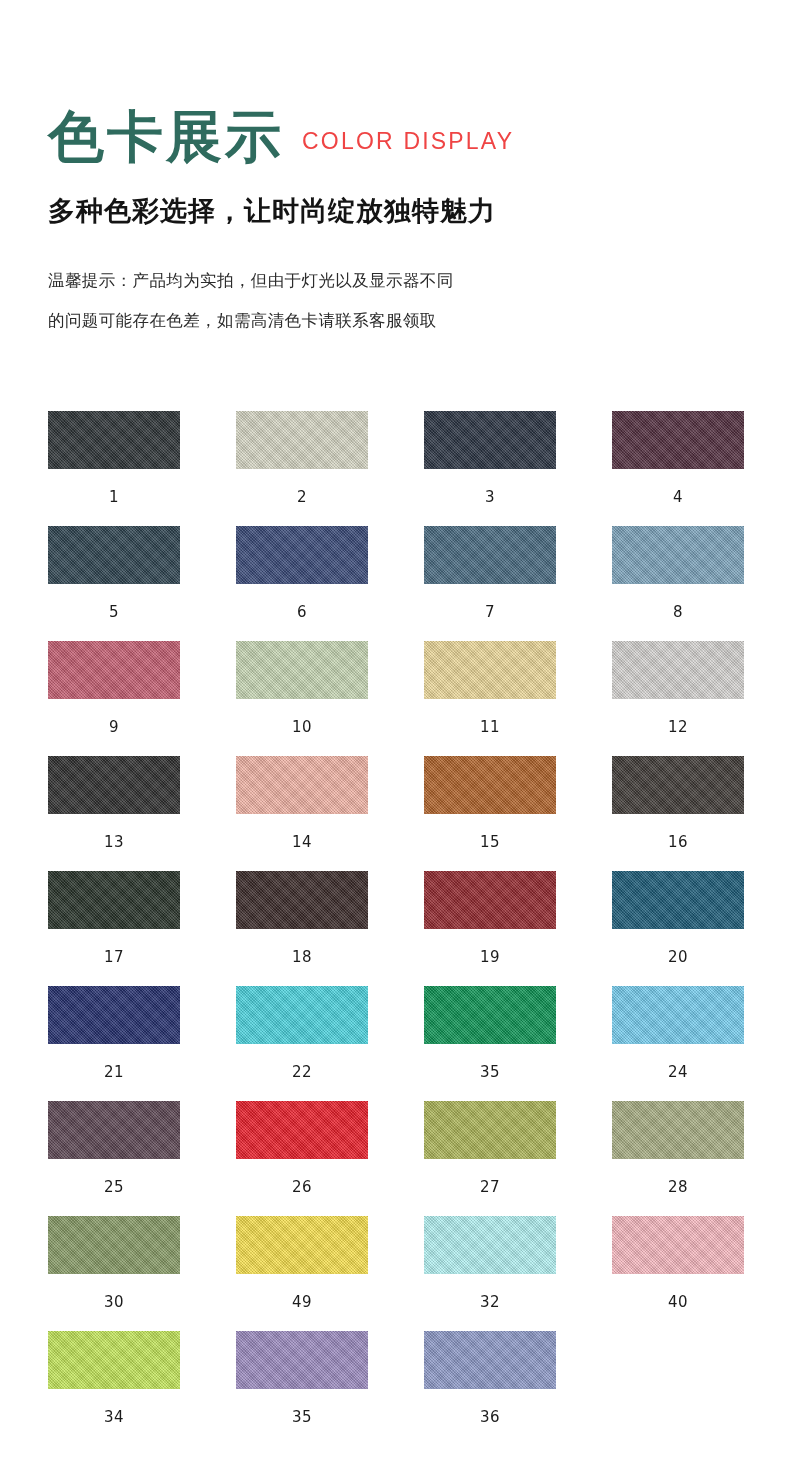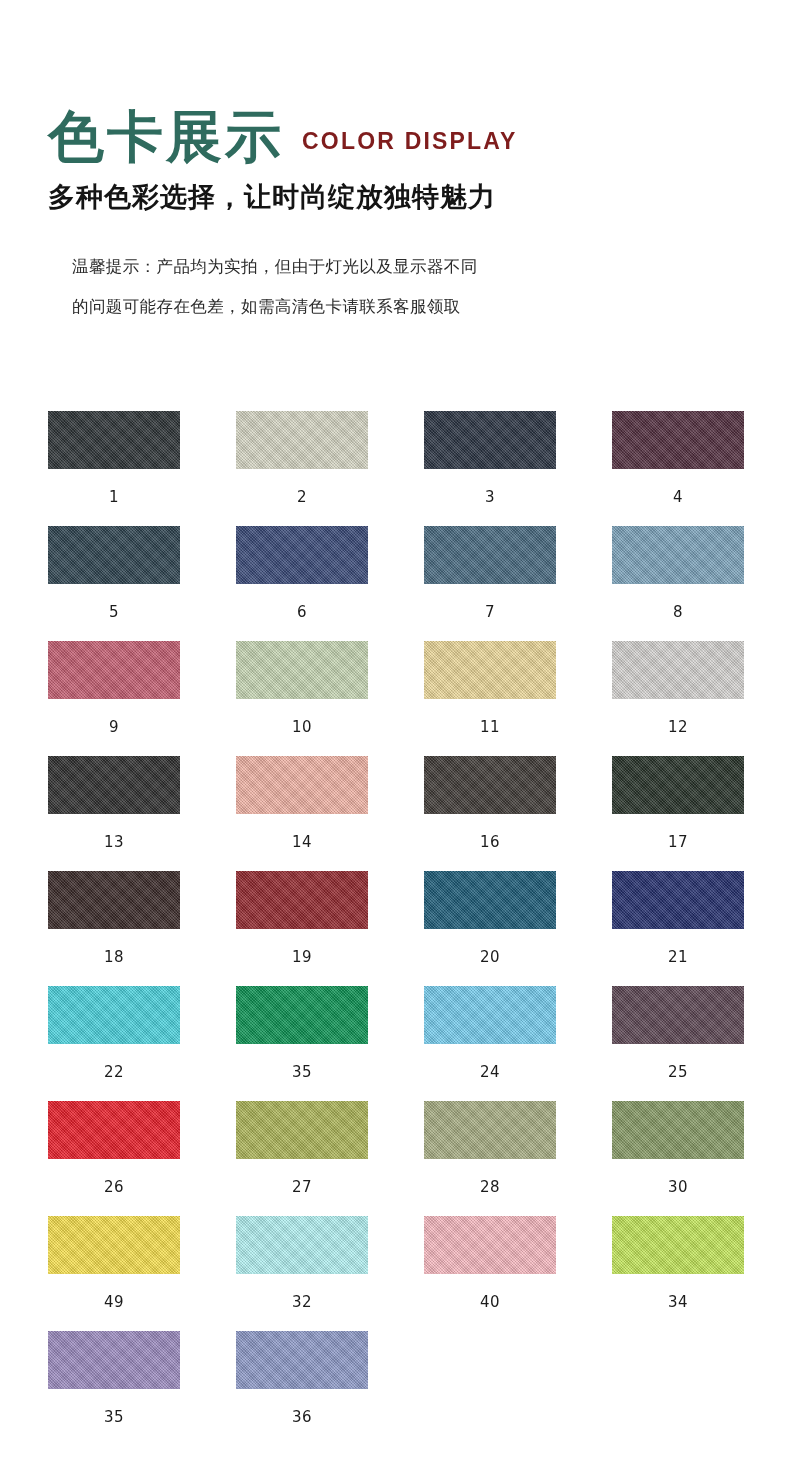--- a/index.html
+++ b/index.html
@@ -38,46 +38,45 @@
     font-size: 56px;
     line-height: 60px;
     font-weight: 700;
     color: #2f6b5e;
     letter-spacing: 3px;
     font-family: "DejaVu Sans", "Liberation Sans", sans-serif;
     white-space: nowrap;
   }
   .title-en {
     font-size: 23px;
-    font-weight: 700;
-    color: #7f1d1d;
+    font-weight: 400;
+    color: #ef4444;
     letter-spacing: 2.2px;
     white-space: nowrap;
     position: relative;
     top: -12px;
   }
 
   .subtitle {
-    margin-top: 12px;
+    margin-top: 26px;
     font-size: 27px;
     font-weight: 700;
     color: #141414;
     letter-spacing: 1px;
     font-family: "DejaVu Sans", "Liberation Sans", sans-serif;
     white-space: nowrap;
   }
 
   .note {
     margin-top: 32px;
     font-size: 16.5px;
     line-height: 40px;
     color: #2b2b2b;
     font-family: "DejaVu Sans", "Liberation Sans", sans-serif;
     letter-spacing: 0.4px;
-    margin-left: 24px;
   }
   .note-line { display: block; white-space: nowrap; }
 
   
   .swatch-grid {
     position: absolute;
     left: 48px;
     top: 411px;
     width: 696px;
     display: grid;
@@ -193,20 +192,24 @@
       </div>
       <div class="swatch-cell">
         <div class="swatch-chip" style="background-color: rgb(48, 48, 48);"></div>
         <div class="swatch-label">13</div>
       </div>
       <div class="swatch-cell">
         <div class="swatch-chip" style="background-color: rgb(241, 180, 166);"></div>
         <div class="swatch-label">14</div>
       </div>
       <div class="swatch-cell">
+        <div class="swatch-chip" style="background-color: rgb(176, 99, 43);"></div>
+        <div class="swatch-label">15</div>
+      </div>
+      <div class="swatch-cell">
         <div class="swatch-chip" style="background-color: rgb(64, 59, 55);"></div>
         <div class="swatch-label">16</div>
       </div>
       <div class="swatch-cell">
         <div class="swatch-chip" style="background-color: rgb(40, 51, 42);"></div>
         <div class="swatch-label">17</div>
       </div>
       <div class="swatch-cell">
         <div class="swatch-chip" style="background-color: rgb(59, 43, 42);"></div>
         <div class="swatch-label">18</div>

